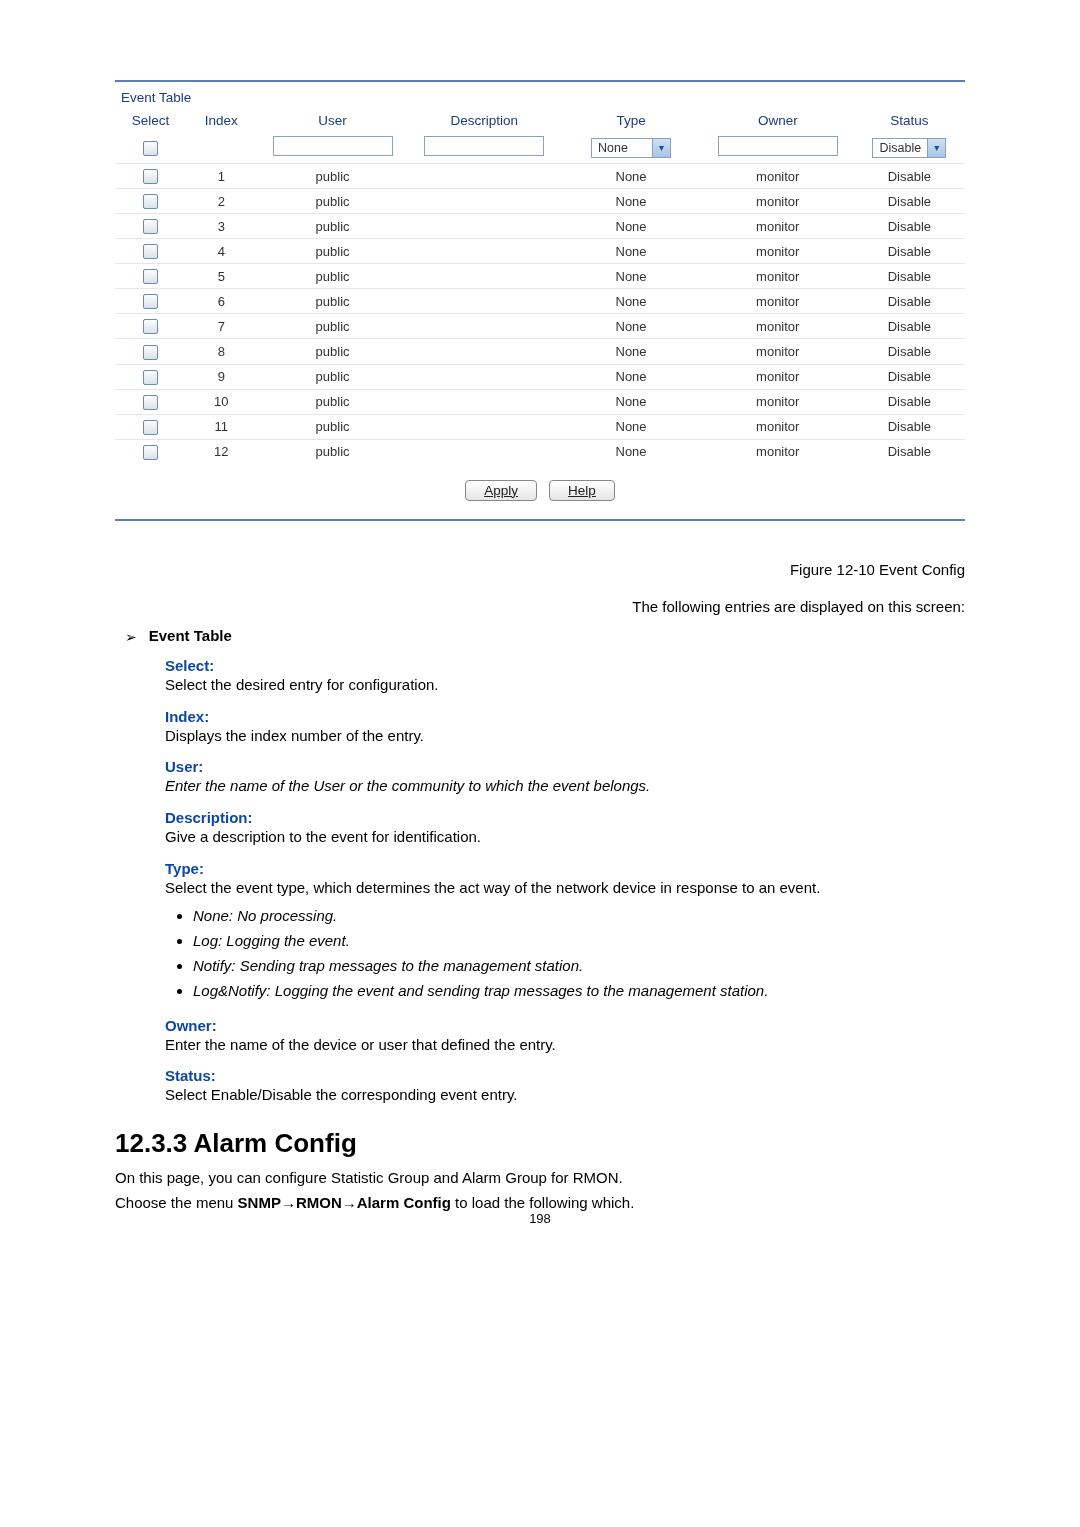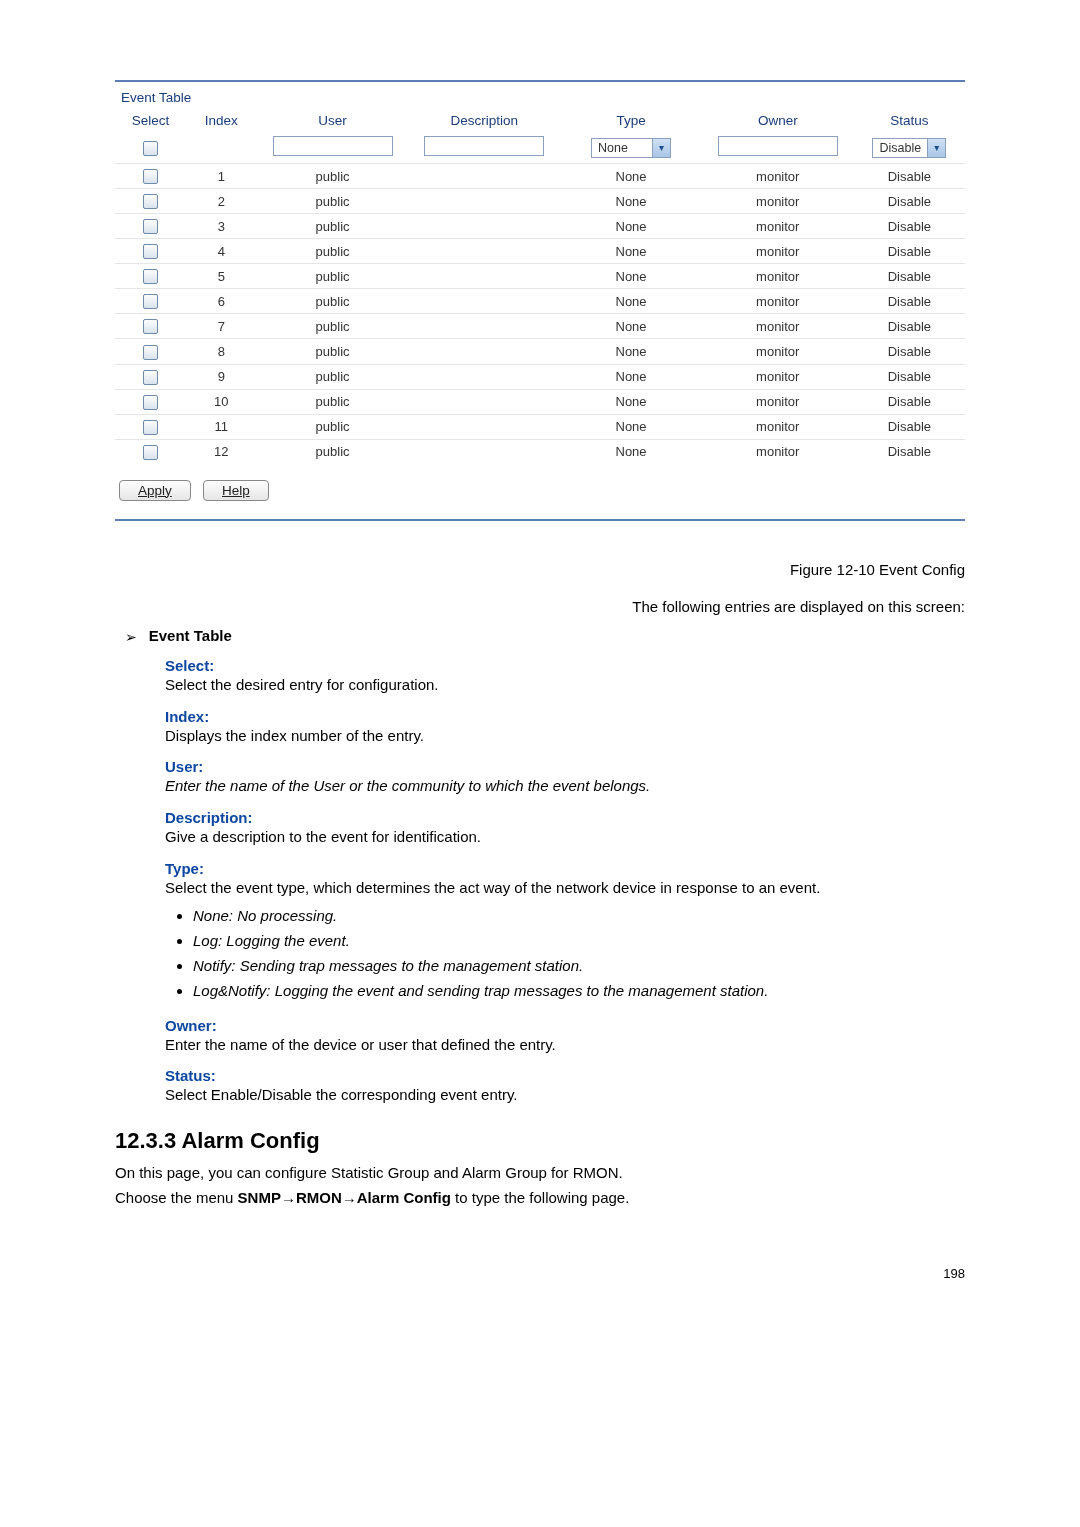--- a/index.html
+++ b/index.html
@@ -86,21 +86,21 @@
     width: 18px;
     background: linear-gradient(#cfe1f4,#a8c5e6);
     display: flex;
     align-items: center;
     justify-content: center;
     color: #1b4f8b;
     font-size: 10px;
     border-left: 1px solid #8aa0bc;
   }
   .btnrow {
-    text-align: left;
+    text-align: center;
     padding: 16px 0 18px 0;
   }
   .uibtn {
     display: inline-block;
     border: 1px solid #888;
     border-radius: 4px;
     background: linear-gradient(#fefefe,#e6e6e6);
     padding: 2px 18px;
     font-size: 13.5px;
     margin: 0 4px;
@@ -132,22 +132,22 @@
   }
   .dd.justify { text-align: justify; font-style: italic; }
   ul.nested {
     list-style: disc;
     margin: 6px 0 0 0;
     padding-left: 28px;
     font-style: italic;
   }
   ul.nested li { margin: 4px 0; line-height: 1.4; }
   
-  .h12 { font-weight: bold; font-size: 22px; margin-top: 22px; margin-bottom: 10px; }
-  .pagenum { text-align: right; font-size: 13px; margin-top: 60px; color: #000;}
+  .h12 { font-weight: bold; font-size: 26px; margin-top: 22px; margin-bottom: 10px; }
+  .pagenum { text-align: center; font-size: 13px; color: #000;}
 </style>
 </head>
 <body>
 
 <div class="page">
 
   <div class="panel">
     <div class="panel-title">Event Table</div>
     <table class="event-table">
       <colgroup>
@@ -353,17 +353,17 @@
       <div class="dt">Status:</div>
       <div class="dd">Select Enable/Disable the corresponding event entry.</div>
     </div>
   </div>
 
   <div class="h12">12.3.3  Alarm Config</div>
 
   <div style="margin-bottom:8px">On this page, you can configure Statistic Group and Alarm Group for RMON.</div>
 
   <div>
-    <span>Choose the menu </span><b>SNMP→RMON→Alarm Config</b><span> to type the following page.</span>
+    <span>Choose the menu </span><b>SNMP→RMON→Alarm Config</b><span> to load the following which.</span>
   </div>
 
   <div class="pagenum">198</div>
 </div>
 
 </body></html>

